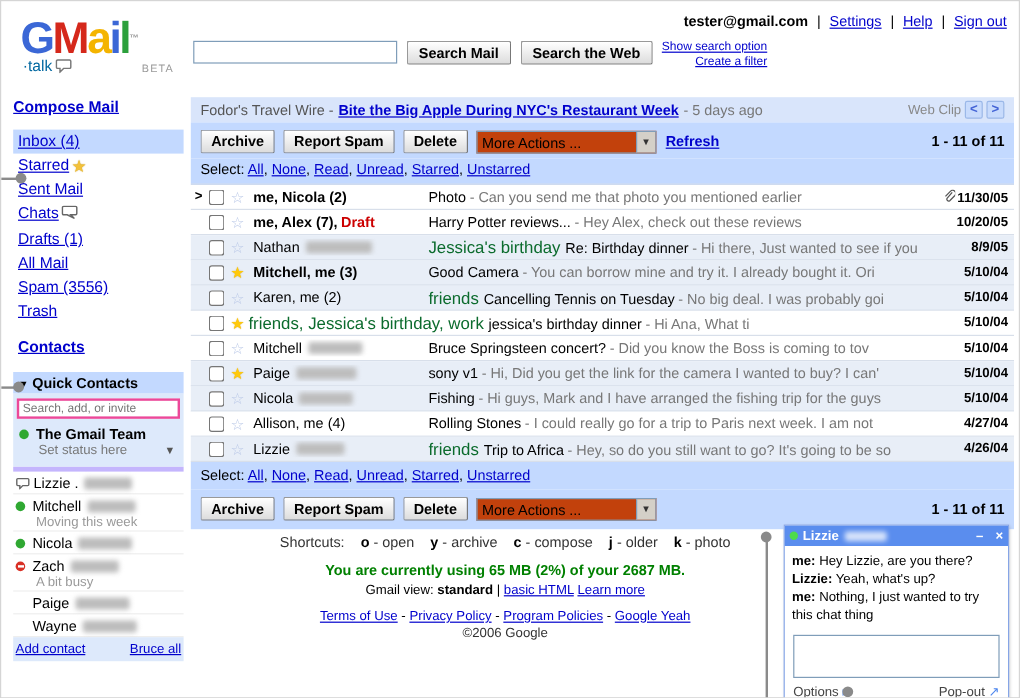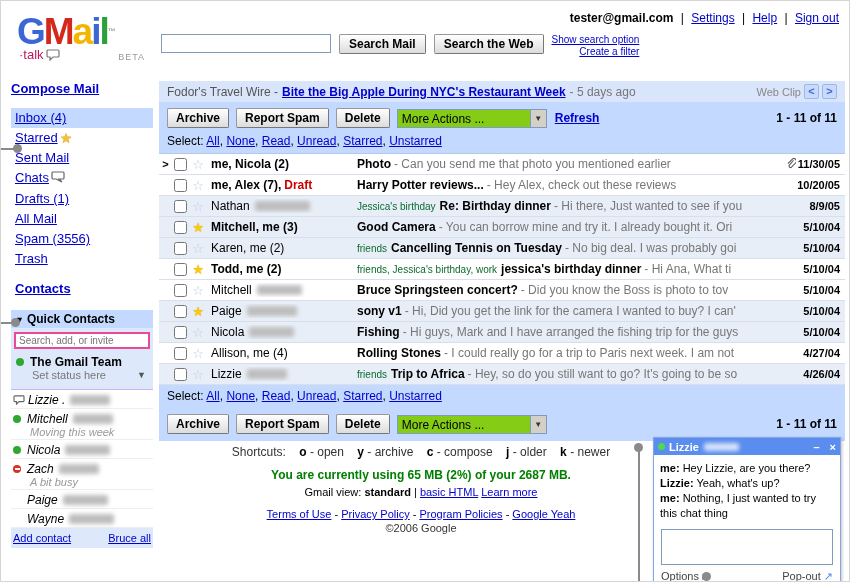--- a/index.html
+++ b/index.html
@@ -10,21 +10,21 @@
 
   
   .account { position:absolute; top:10px; right:10px; font-size:12px; white-space:nowrap; }
   .account .email { font-weight:bold; }
   .account .sep { color:#000; margin:0 4px; }
   .logo { position:absolute; left:16px; top:12px; width:130px; }
   .logo .word { font-size:37px; font-weight:bold; letter-spacing:-2px; line-height:38px; }
   .logo .tm { font-size:8px; color:#999; vertical-align:top; letter-spacing:0; }
   .lg-g{color:#3b67d6}.lg-m{color:#d5281b}.lg-a{color:#f4b400}.lg-i{color:#3b67d6}.lg-l{color:#2ca03c}
   .logo .sub { display:flex; justify-content:space-between; align-items:flex-end; margin-top:-4px; padding:0 2px; }
-  .logo .talk { color:#be185d; font-size:13px; display:flex; align-items:center; gap:2px; }
+  .logo .talk { color:#0369a1; font-size:13px; display:flex; align-items:center; gap:2px; }
   .logo .beta { color:#999; font-size:9px; letter-spacing:1px; }
   .searchbar { position:absolute; left:160px; top:33px; display:flex; align-items:flex-start; }
   .searchbar input { width:170px; height:19px; border:1px solid #7f9db9; font-size:12px; padding:1px 3px; }
   .btn { display:inline-block; background:linear-gradient(#ffffff,#dcdcdc); border:1px solid #999;
          border-bottom-color:#777; border-right-color:#777; border-radius:2px; padding:2px 9px;
          font-size:12px; font-weight:bold; color:#000; cursor:pointer; white-space:nowrap; }
   .searchbar .btn { margin-left:8px; }
   .searchlinks { margin-left:8px; font-size:10px; line-height:12px; }
   .searchlinks a { display:block; }
 
@@ -46,57 +46,57 @@
   .qc-body input { width:100%; height:17px; border:2px solid #ec4899; font-size:10px; padding:1px 3px; color:#555; }
   .qc-me { padding:6px 2px 8px 2px; }
   .qc-me .nm { font-weight:bold; }
   .qc-status { color:#777; font-size:11px; padding-left:16px; display:flex; justify-content:space-between; align-items:center; }
   .qc-status .tri { color:#555; margin-right:2px; }
   .dot { display:inline-block; width:8px; height:8px; border-radius:50%; margin-right:6px; vertical-align:0; }
   .dot.g { background:#2fa832; }
   .dot.busy { background:#d93025; position:relative; }
   .dot.busy::after { content:""; position:absolute; left:1.5px; top:3px; width:5px; height:2px; background:#fff; }
   .dot.gray { background:#e8e8e8; border:2px solid #999; width:9px; height:9px; }
-  .qc-list { background:#fff; border-top:1px solid #c4b5fd;font-style:italic; }
+  .qc-list { background:#fff; border-top:4px solid #c4b5fd; }
   .qc-row { padding:3px 2px 1px 2px; border-bottom:1px solid #eee; white-space:nowrap; }
   .qc-row .st { color:#999; font-size:11px; padding-left:17px; }
   .qc-row.noicon { padding-left:16px; }
   .qc-foot { background:#dde9fb; display:flex; justify-content:space-between; padding:4px 2px; font-size:11px; }
 
   
   .main { position:absolute; left:158px; top:80px; width:686px; }
   .webclip { background:#d9e5fb; height:21px; display:flex; align-items:center; padding:0 8px; font-size:12px; color:#555; white-space:nowrap; }
   .webclip a { font-weight:bold; margin:0 4px; }
   .webclip .age { color:#777; }
   .webclip .right { margin-left:auto; display:flex; align-items:center; gap:3px; color:#888; font-size:11px; }
   .navbtn { width:15px; height:15px; background:#c8dbfc; border:1px solid #9bb8e8; border-radius:2px;
             color:#4464d6; font-weight:bold; font-size:11px; line-height:12px; text-align:center; cursor:pointer; }
   .toolbar { background:#c3d9ff; padding:6px 8px 4px 8px; display:flex; align-items:center; }
   .toolbar .btn { margin-right:7px; padding:2px 8px; }
-  .fake-select { display:inline-flex; align-items:stretch; background:#84cc16; border:1px solid #7f9db9; height:19px; width:150px; margin-right:8px; cursor:pointer; }
+  .fake-select { display:inline-flex; align-items:stretch; background:#c2410c; border:1px solid #7f9db9; height:19px; width:150px; margin-right:8px; cursor:pointer; }
   .fake-select .txt { flex:1; font-size:12px; padding:2px 4px; white-space:nowrap; overflow:hidden; }
   .fake-select .arr { width:16px; background:#d4d0c8; border-left:1px solid #7f9db9; font-size:8px; text-align:center; line-height:17px; color:#333; }
   .toolbar .count { margin-left:auto; font-weight:bold; font-size:12px; }
   .selectbar { background:#c3d9ff; padding:2px 8px 5px 8px; font-size:12px; }
   .sel-links a:not(:last-child)::after { content:", "; color:#000; text-decoration:none; display:inline-block; white-space:pre; }
 
   
   .rows { border-top:1px solid #b5c8e8; }
   .mrow { display:flex; align-items:center; height:21px; border-bottom:1px solid #d8dfea; background:#fff; font-size:12px; overflow:hidden; }
   .mrow.read { background:#e8eef7; }
   .cur { width:13px; text-align:center; font-weight:bold; font-size:11px; }
   .mrow input[type=checkbox] { width:13px; height:13px; margin:0 2px; }
   .starcell { width:18px; text-align:center; font-size:13px; color:#bccae8; cursor:pointer; }
   .starcell.on { color:#ffc90b; text-shadow:0 0 1px #c79810; }
   .sender { width:150px; padding-left:4px; white-space:nowrap; overflow:hidden; flex-shrink:0; }
   .mrow.bold .sender { font-weight:bold; }
   .flag { color:#cc0000; margin-left:3px; }
   .subjcell { flex:1; white-space:nowrap; overflow:hidden; }
-  .glabel { color:#0b6b2d; font-size:10px; margin-right:4px; }
-  .subj { font-weight:bold; }
+  .glabel { color:#0b6b2d; font-size:14px; margin-right:4px; }
+  .subj { font-weight:normal; }
   .snip { color:#777; margin-left:3px; }
   .datecell { width:76px; flex-shrink:0; text-align:right; font-weight:bold; font-size:11px; padding-right:5px; white-space:nowrap; }
   .clip svg { vertical-align:-2px; margin-right:2px; }
 
   .blur { display:inline-block; height:10px; border-radius:2px; background:#bdbdbd; filter:blur(2px); vertical-align:-1px; margin-left:5px; }
   .w35{width:35px}.w40{width:40px}.w45{width:45px}.w50{width:50px}.w55{width:55px}
 
   
   .footer { position:absolute; left:160px; top:444px; width:520px; text-align:center; }
   .shortcuts { font-size:12px; color:#333; }
@@ -290,31 +290,30 @@
         <span class="starcell">☆</span>
         <span class="sender">Karen, me (2)</span>
         <span class="subjcell"><span class="glabel">friends</span><span class="subj">Cancelling Tennis on Tuesday</span><span class="snip">- No big deal. I was probably goi</span></span>
         <span class="datecell">5/10/04</span>
       </div>
 
       <div class="mrow bold">
         <span class="cur"></span>
         <input type="checkbox" style="">
         <span class="starcell on">★</span>
-        <span class="sender">Todd, me (2)</span>
         <span class="subjcell"><span class="glabel">friends, Jessica's birthday, work</span><span class="subj">jessica's birthday dinner</span><span class="snip">- Hi Ana, What ti</span></span>
         <span class="datecell">5/10/04</span>
       </div>
 
       <div class="mrow">
         <span class="cur"></span>
         <input type="checkbox" style="">
         <span class="starcell">☆</span>
         <span class="sender"><span>Mitchell</span><span class="blur w45"></span></span>
-        <span class="subjcell"><span class="subj">Bruce Springsteen concert?</span><span class="snip">- Did you know the Boss is photo to tov</span></span>
+        <span class="subjcell"><span class="subj">Bruce Springsteen concert?</span><span class="snip">- Did you know the Boss is coming to tov</span></span>
         <span class="datecell">5/10/04</span>
       </div>
 
       <div class="mrow read">
         <span class="cur"></span>
         <input type="checkbox" style="">
         <span class="starcell on">★</span>
         <span class="sender"><span>Paige</span><span class="blur w50"></span></span>
         <span class="subjcell"><span class="subj">sony v1</span><span class="snip">- Hi, Did you get the link for the camera I wanted to buy? I can'</span></span>
         <span class="datecell">5/10/04</span>
@@ -368,21 +367,21 @@
     </div>
   </div>
 
   <div class="footer">
     <div class="shortcuts">
       <span>Shortcuts:</span>
       <span><span class="k">o</span> <span>- open</span></span>
       <span><span class="k">y</span> <span>- archive</span></span>
       <span><span class="k">c</span> <span>- compose</span></span>
       <span><span class="k">j</span> <span>- older</span></span>
-      <span><span class="k">k</span> <span>- newer</span></span>
+      <span><span class="k">k</span> <span>- photo</span></span>
     </div>
     <div class="storage">You are currently using 65 MB (2%) of your 2687 MB.</div>
     <div class="viewline">
       <span>Gmail view:</span>
       <span class="std">standard</span>
       <span>|</span>
       <a>basic HTML</a>
       <a>Learn more</a>
     </div>
     <div class="legal">

